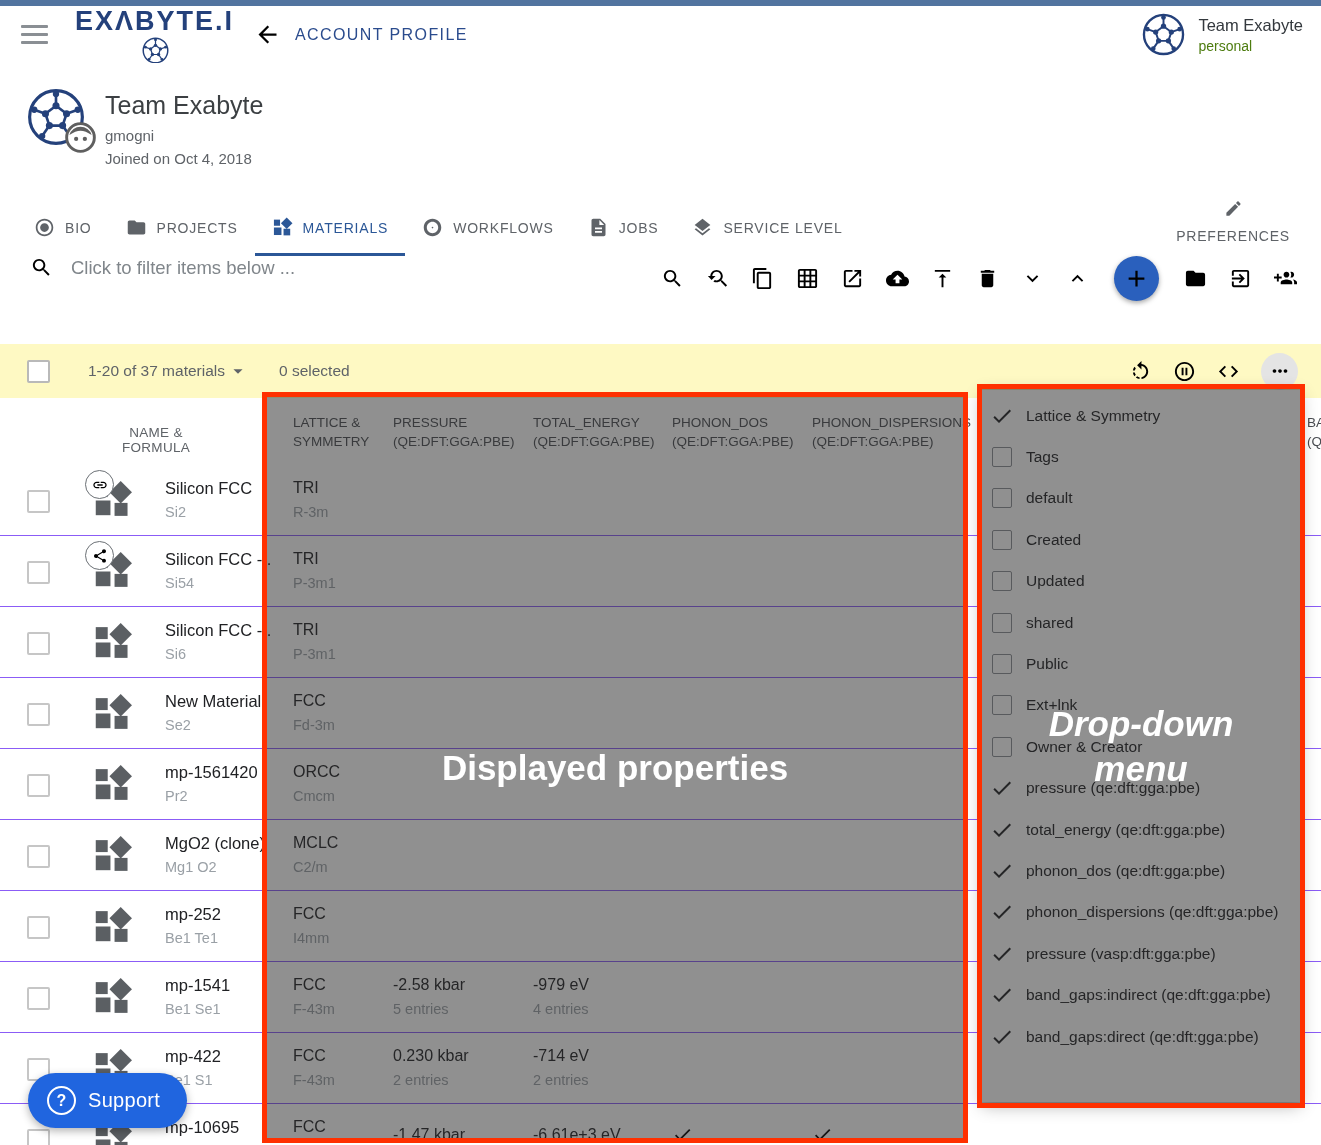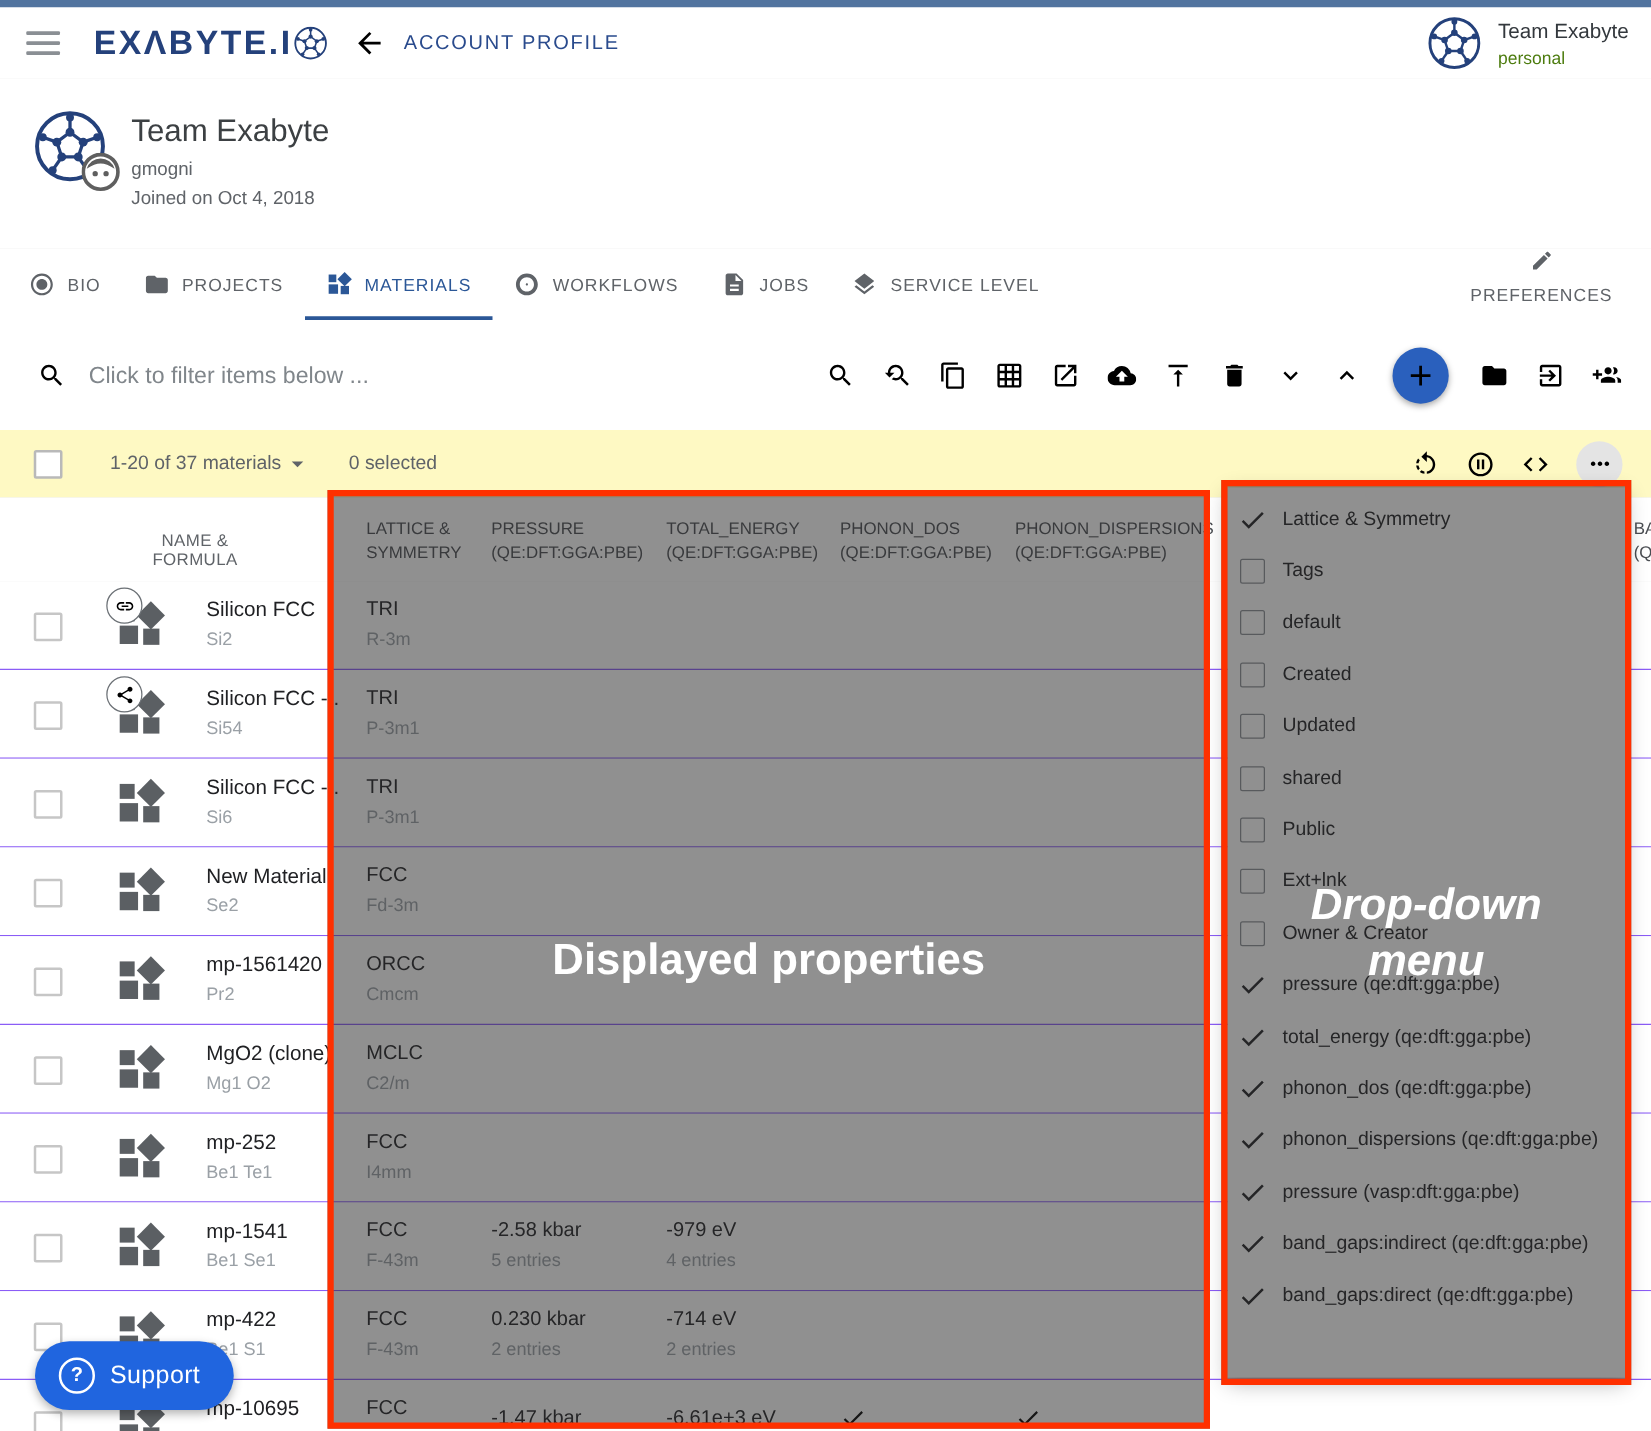--- a/index.html
+++ b/index.html
@@ -3,47 +3,47 @@
 <meta charset="utf-8">
 <style>
   html,body{margin:0;padding:0;background:#fff;}
   .page{position:relative;width:1321px;height:1145px;background:#fff;overflow:hidden;
         font-family:"Liberation Sans","DejaVu Sans",sans-serif;}
   
   .topstrip{position:absolute;top:0;left:0;right:0;height:6px;background:#52749f;}
   .appbar{position:absolute;top:6px;left:0;right:0;height:57px;display:flex;align-items:center;border-bottom:1px solid #e4e4e4;background:#fff;}
   .ham{width:27px;height:19px;margin-left:21px;display:flex;flex-direction:column;justify-content:space-between;cursor:pointer;}
   .ham i{height:3px;background:#8a8f94;border-radius:1px;}
-  .logo{margin-left:27px;display:flex;align-items:center;color:#24417b;font-size:27px;font-weight:700;letter-spacing:2px;}
+  .logo{margin-left:27px;display:flex;align-items:center;color:#24417b;font-size:27px;font-weight:700;letter-spacing:2px;flex-direction:column;}
   .logo .ballwrap{width:27px;height:27px;margin-left:1px;}
   .backarrow{margin-left:20px;width:27px;height:27px;cursor:pointer;}
   .backarrow svg{width:27px;height:27px;fill:#24417b;}
   .screen-title{margin-left:14px;color:#2a4b8d;font-size:16px;letter-spacing:1.4px;font-weight:500;}
   .userchip{margin-left:auto;margin-right:18px;display:flex;align-items:center;gap:13px;cursor:pointer;}
   .userchip .ballwrap{width:43px;height:43px;}
   .uc-name{font-size:16.5px;color:#33383d;}
   .uc-sub{font-size:14px;color:#4d7c0f;margin-top:3px;}
   
   .profile{position:absolute;top:63px;left:0;right:0;height:136px;border-bottom:1px solid #e0e0e0;background:#fff;}
   .avatar{position:absolute;left:27px;top:25px;width:62px;height:62px;}
   .avatar .ballwrap{width:58px;height:58px;}
   .avatar .facewrap{position:absolute;right:-7px;bottom:-3px;width:31px;height:31px;}
   .p-name{position:absolute;left:105px;top:28px;font-size:25px;color:#3c4043;}
   .p-user{position:absolute;left:105px;top:64px;font-size:15px;color:#5f6368;}
   .p-join{position:absolute;left:105px;top:87px;font-size:15px;color:#5f6368;}
   
-  .tabs{position:absolute;top:199px;left:0;right:0;height:57px;border-bottom:1px solid #e0e0e0;display:flex;align-items:stretch;padding-left:6px;background:#fff;}
+  .tabs{position:absolute;top:199px;left:0;right:0;height:57px;border-bottom:1px solid #e0e0e0;display:flex;align-items:stretch;padding-left:17px;background:#fff;}
   .tab{display:flex;align-items:center;gap:10px;padding:0 17px;color:#5f6368;font-size:14px;letter-spacing:.8px;cursor:pointer;}
   .tab svg{width:21px;height:21px;fill:#757575;display:block;}
   .tab.active{color:#2b5797;box-shadow:inset 0 -3px 0 #2b5797;}
   .tab.active svg{fill:#2b5797;}
   .tab-pref{margin-left:auto;margin-right:14px;flex-direction:column;}
   .tab-pref svg{width:19px;height:19px;}
   
-  .filterbar{position:absolute;top:256px;left:0;right:0;height:88px;border-bottom:4px solid #737373;display:flex;align-items:center;background:#fff;}
+  .filterbar{position:absolute;top:256px;left:0;right:0;height:88px;border-bottom:4px solid #737373;display:flex;align-items:flex-start;background:#fff;}
   .fsearch{margin-left:30px;width:23px;height:23px;}
   .fsearch svg{width:23px;height:23px;fill:#5f6368;}
   .finput{margin-left:16px;border:none;outline:none;font-size:18.5px;color:#3c4043;width:340px;font-family:inherit;}
   .finput::placeholder{color:#80868b;}
   .ficons{margin-left:auto;display:flex;align-items:center;gap:22px;margin-right:24px;}
   .iconbtn{cursor:pointer;line-height:0;}
   .iconbtn svg{width:23px;height:23px;fill:#757575;display:block;}
   .fab{width:45px;height:45px;border-radius:50%;background:#2a60bd;display:flex;align-items:center;justify-content:center;box-shadow:0 2px 5px rgba(0,0,0,.35);margin:0 3px;cursor:pointer;}
   .fab svg{width:27px;height:27px;fill:#fff;}
   

